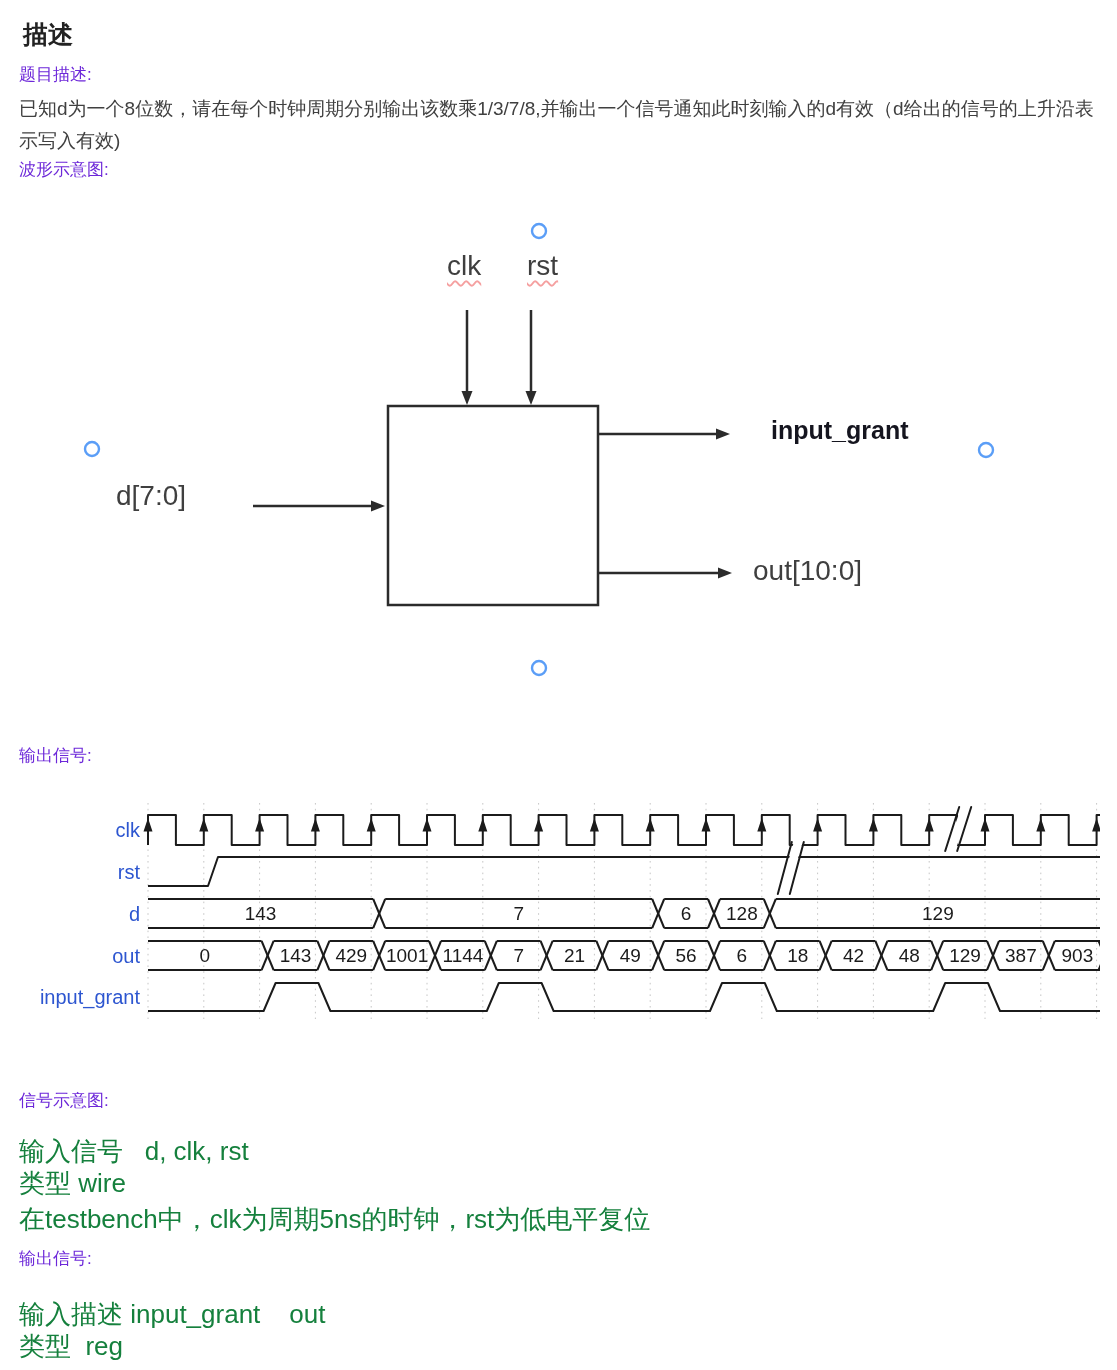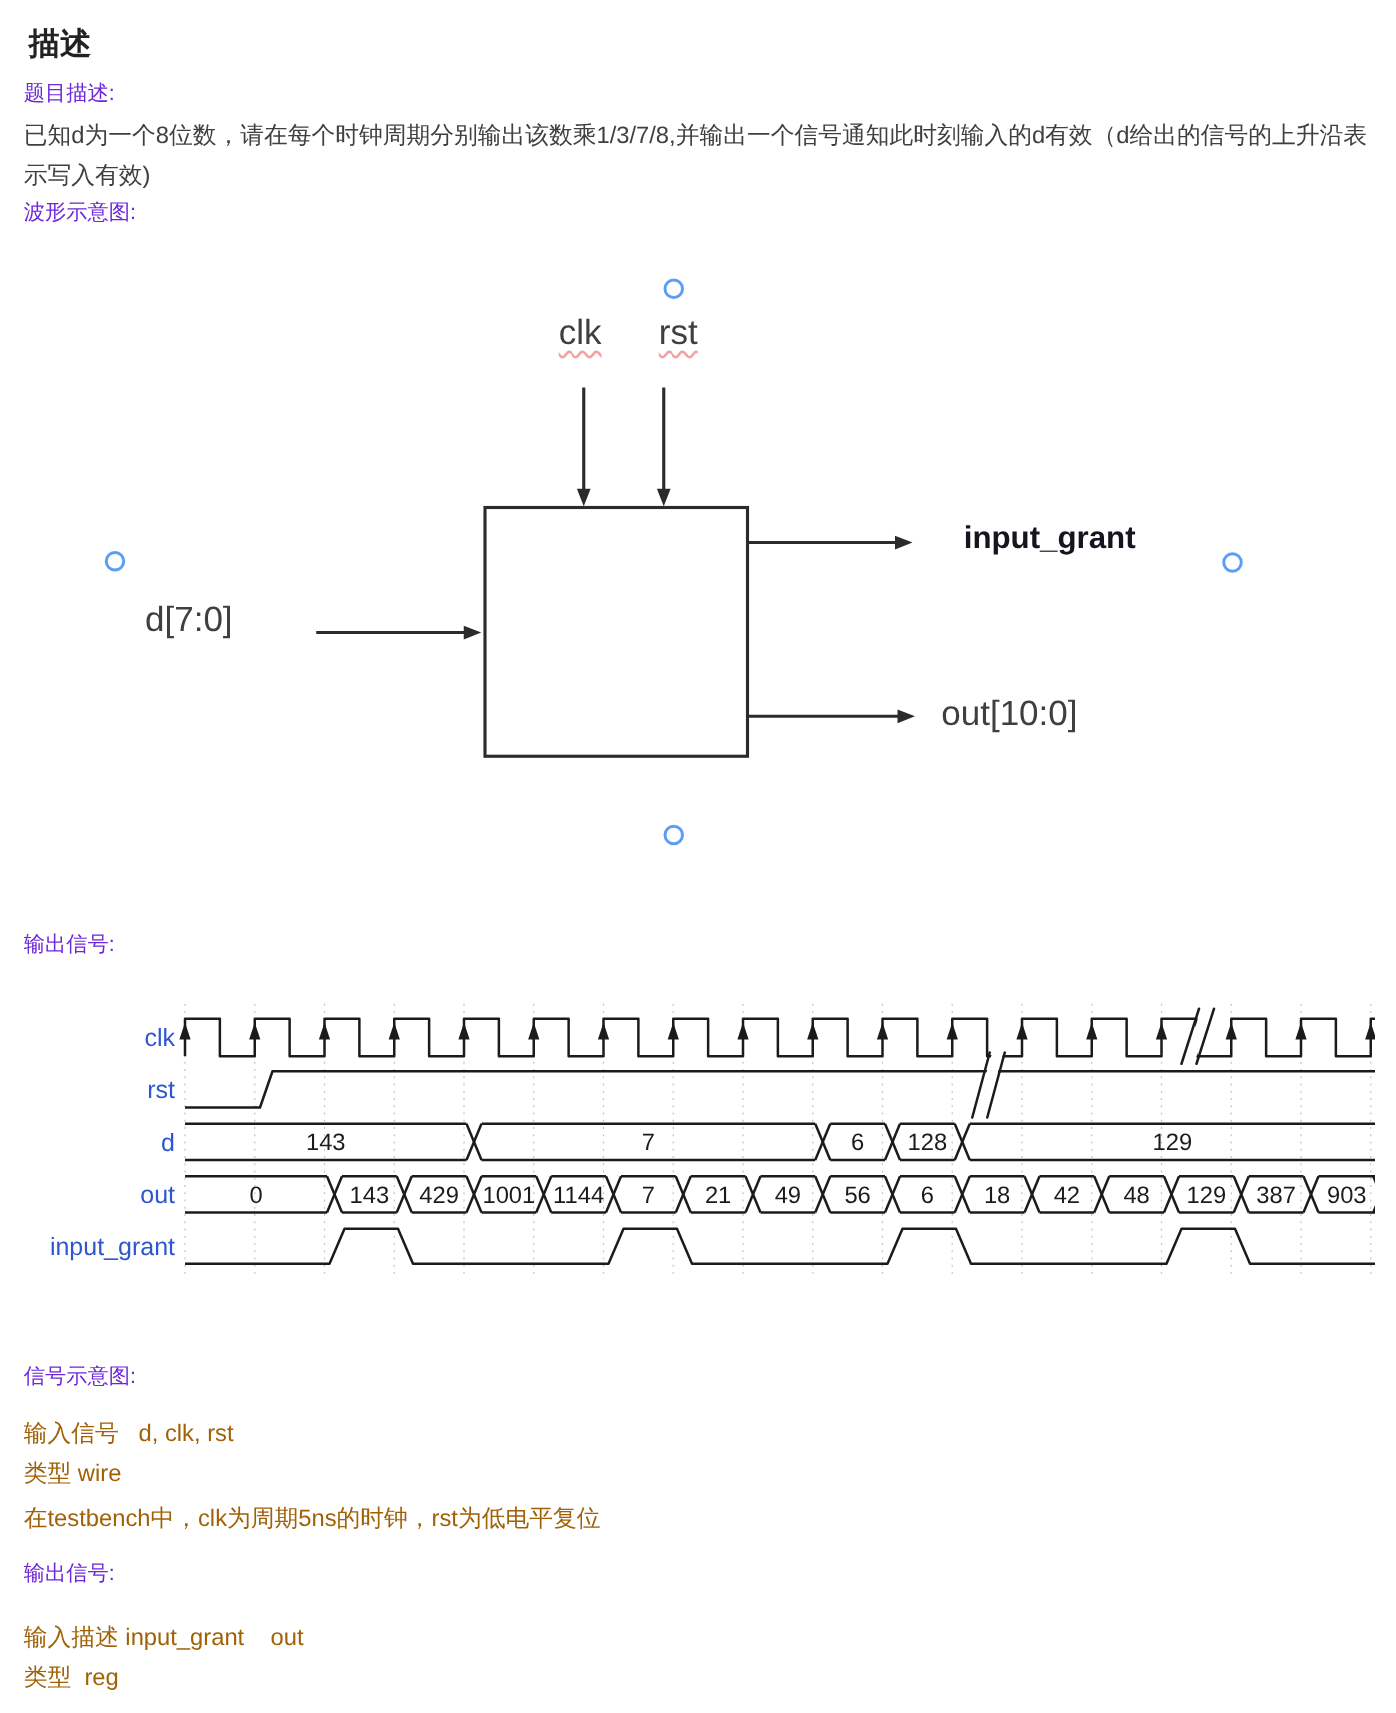--- a/index.html
+++ b/index.html
@@ -2,21 +2,21 @@
 <html><head>
 <meta charset="utf-8">
 <style>
   html,body{margin:0;padding:0;background:#fff;}
   body{width:1117px;height:1370px;position:relative;overflow:hidden;
        font-family:"Liberation Sans","DejaVu Sans",sans-serif;}
   .abs{position:absolute;}
   .page-title{font-size:25px;font-weight:700;color:#222;margin:4px;}
   .sec-label{font-size:17px;font-weight:400;color:#6d28d9;}
   .para{font-size:19px;color:#404040;line-height:32px;width:1088px;}
-  .body-line{font-size:19px;color:#a16207;white-space:pre-wrap;}
+  .body-line{font-size:26px;color:#15803d;white-space:pre-wrap;}
   .dlabel{font-size:28px;color:#3f3f3f;line-height:30px;}
   .dlabel-bold{font-size:25px;font-weight:700;color:#15151f;line-height:28px;}
   .spell{text-decoration-line:underline;text-decoration-style:wavy;
          text-decoration-color:#f5a0a0;text-decoration-thickness:2px;
          text-underline-offset:5px;}
 </style>
 </head>
 <body>
 
 <h1 class="abs page-title" style="left:19px;top:14px">描述</h1>

